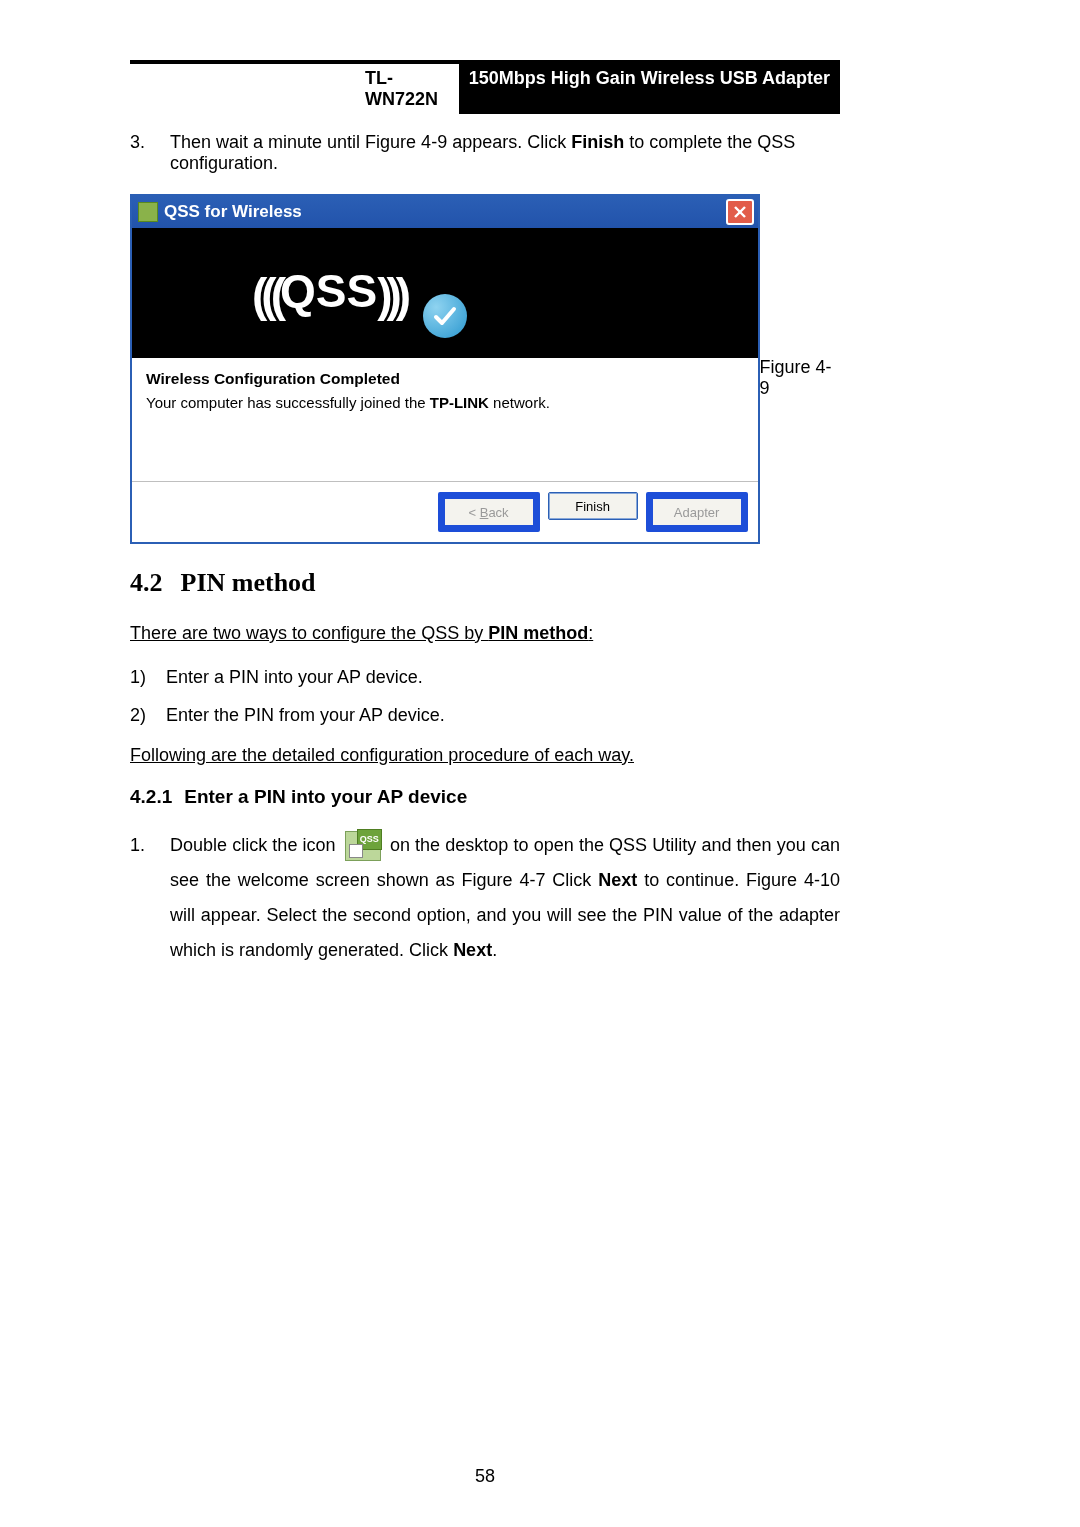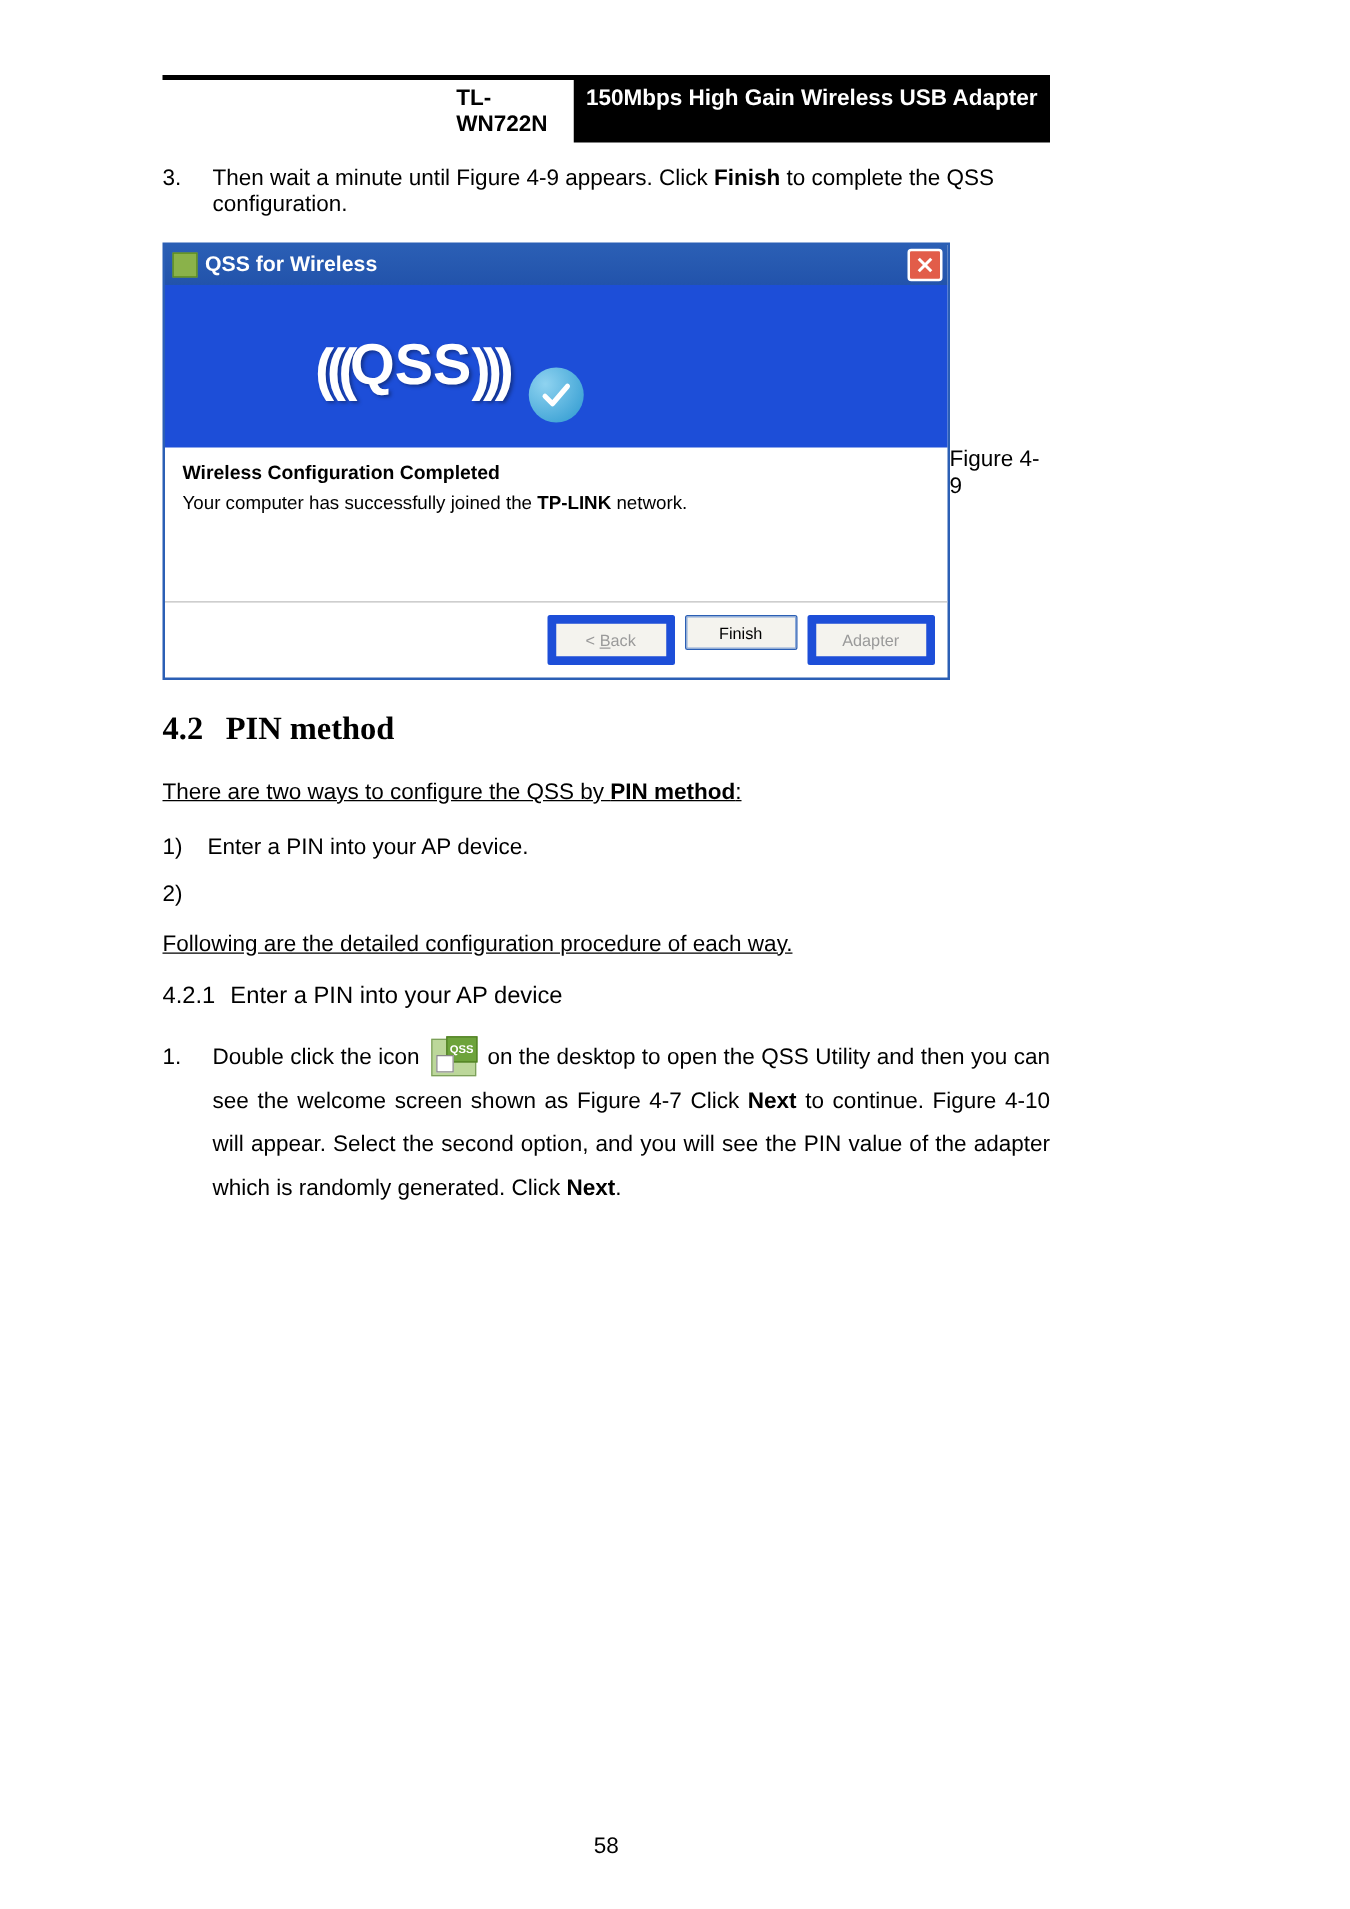--- a/index.html
+++ b/index.html
@@ -81,21 +81,21 @@
     height: 22px;
     border: 2px solid #fff;
     background: #e25c49;
     display: flex;
     align-items: center;
     justify-content: center;
     border-radius: 3px;
   }
   .closebtn svg { width: 14px; height: 14px; }
   .dlg-banner {
-    background: #1d4ed8;
+    background: #000000;
     height: 130px;
     display: flex;
     align-items: center;
     padding-left: 120px;
     position: relative;
   }
   .qss-logo {
     font-family: "Arial Black", Arial, sans-serif;
     font-weight: 900;
     font-size: 46px;
@@ -176,21 +176,21 @@
   }
   .olist {
     font-size: 18px;
     line-height: 1.55;
     margin-bottom: 12px;
     padding-left: 0;
   }
   .olist .item { display: flex; margin-bottom: 10px; }
   .olist .inum { width: 36px; flex: none; }
   .h3 {
-    font-weight: normal;
+    font-weight: bold;
     font-size: 19px;
     margin: 10px 0 20px 0;
   }
   .h3 .secnum { margin-right: 12px; }
   .numstep {
     font-size: 18px;
     line-height: 1.95;
     display: flex;
   }
   .numstep .n { width: 40px; flex: none; }
@@ -300,20 +300,21 @@
     <span>There are two ways to configure the QSS by </span><span class="bold">PIN method</span><span>:</span>
   </div>
 
   <div class="olist">
     <div class="item">
       <span class="inum">1)</span>
       <span>Enter a PIN into your AP device.</span>
     </div>
     <div class="item">
       <span class="inum">2)</span>
+      <span>Enter the PIN from your AP device.</span>
     </div>
   </div>
 
   <div class="para">Following are the detailed configuration procedure of each way.</div>
 
   <div class="h3">
     <span class="secnum">4.2.1</span><span>Enter a PIN into your AP device</span>
   </div>
 
   <div class="numstep">

